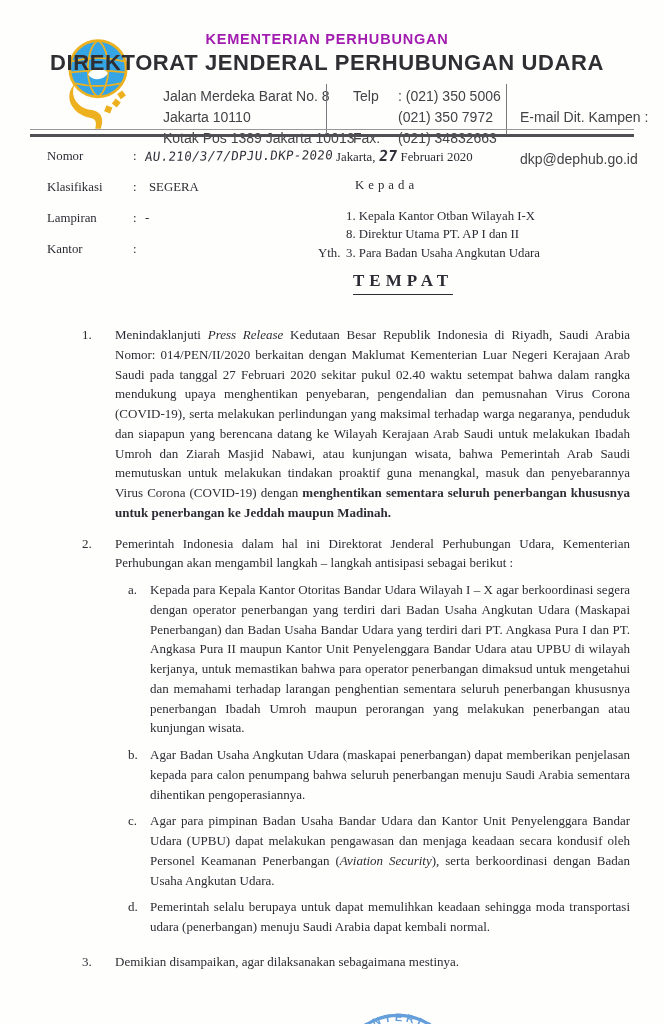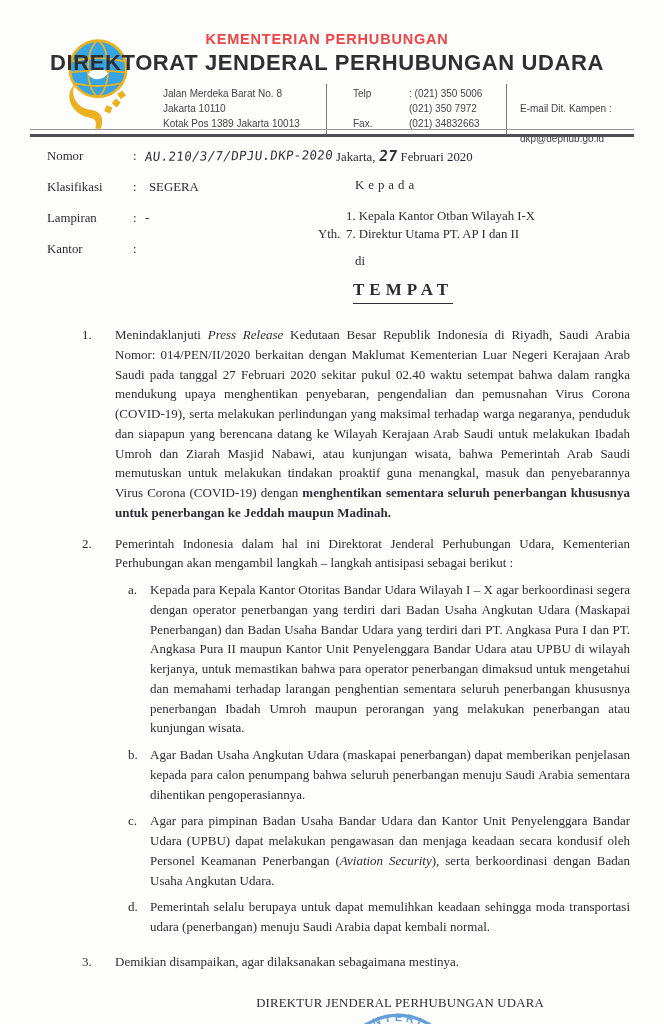--- a/index.html
+++ b/index.html
@@ -4,27 +4,27 @@
 <style>
   html,body{margin:0;padding:0;background:#e9e9e7;}
   .page{position:relative;width:664px;height:1024px;margin:0 auto;background:#fefefd;
         font-family:"Liberation Serif", serif;color:#2c2c34;overflow:hidden;}
 
   
   .letterhead{position:relative;height:142px;}
   .logo{position:absolute;left:48px;top:26px;width:100px;height:110px;}
   .t1{position:absolute;top:31px;left:0;right:10px;text-align:center;
       font-family:"Liberation Sans", sans-serif;font-weight:bold;font-size:14.5px;
-      letter-spacing:0.8px;color:#ef4444;}
+      letter-spacing:0.8px;color:#a21caf;}
   .t2{position:absolute;top:50px;left:0;right:10px;text-align:center;
       font-family:"Liberation Sans", sans-serif;font-weight:bold;font-size:22px;
       letter-spacing:0.6px;color:#2e2e33;}
-  .contact{font-family:"Liberation Sans", sans-serif;font-size:10px;line-height:1.5;color:#434347;}
+  .contact{font-family:"Liberation Sans", sans-serif;font-size:14px;line-height:1.5;color:#434347;}
   .addr{position:absolute;left:163px;top:86px;white-space:pre-line;}
-  .tel{position:absolute;left:353px;top:86px;display:grid;grid-template-columns:36px auto;column-gap:20px;}
+  .tel{position:absolute;left:353px;top:86px;display:grid;grid-template-columns:36px auto;column-gap:9px;}
   .email{position:absolute;left:520px;top:86px;white-space:pre-line;}
   .vl{position:absolute;top:84px;height:50px;width:0;border-left:1px solid #77777c;}
   .vl1{left:326px;} .vl2{left:506px;}
   .ruleA{position:absolute;left:30px;right:30px;top:129px;border-top:1.5px solid #97979b;}
   .ruleB{position:absolute;left:30px;right:30px;top:134px;border-top:3px solid #4f4f54;}
 
   
   .meta{position:relative;height:172px;font-size:12.8px;}
   .meta-left{position:absolute;left:47px;top:6px;display:grid;
              grid-template-columns:86px 12px 210px;row-gap:14px;line-height:1.34;}
@@ -128,24 +128,24 @@
       <div class="date-line">
         <span>Jakarta,</span>
         <span class="handwrite big">27</span>
         <span>Februari 2020</span>
       </div>
       <div class="kepada">Kepada</div>
       <div class="yth-row">
         <div class="yth-label">Yth.</div>
         <div class="yth-list">
           <div>1.  Kepala Kantor Otban Wilayah I-X</div>
-          <div>7.  Direktur Utama PT. AP I dan II</div>
+          <div>8.  Direktur Utama PT. AP I dan II</div>
+          <div>3.  Para Badan Usaha Angkutan Udara</div>
         </div>
       </div>
-      <div class="di">di</div>
       <div><span class="tempat">TEMPAT</span></div>
     </div>
   </div>
 
   <div class="bodytext">
 
     <div class="item">
       <div class="inum">1.</div>
       <div class="itext"><span>Menindaklanjuti </span><i>Press Release</i><span> Kedutaan Besar Republik Indonesia di Riyadh, Saudi Arabia Nomor: 014/PEN/II/2020 berkaitan dengan Maklumat Kementerian Luar Negeri Kerajaan Arab Saudi pada tanggal 27 Februari 2020 sekitar pukul 02.40 waktu setempat bahwa dalam rangka mendukung upaya menghentikan penyebaran, pengendalian dan pemusnahan Virus Corona (COVID-19), serta melakukan perlindungan yang maksimal terhadap warga negaranya, penduduk dan siapapun yang berencana datang ke Wilayah Kerajaan Arab Saudi untuk melakukan Ibadah Umroh dan Ziarah Masjid Nabawi, atau kunjungan wisata, bahwa Pemerintah Arab Saudi memutuskan untuk melakukan tindakan proaktif guna menangkal, masuk dan penyebarannya Virus Corona (COVID-19) dengan </span><b>menghentikan sementara seluruh penerbangan khususnya untuk penerbangan ke Jeddah maupun Madinah.</b></div>
     </div>
@@ -173,21 +173,20 @@
       </div>
     </div>
 
     <div class="item" style="margin-top:15px;">
       <div class="inum">3.</div>
       <div class="itext">Demikian disampaikan, agar dilaksanakan sebagaimana mestinya.</div>
     </div>
   </div>
 
   <div class="signoff">
-    <div class="sig-title">DIREKTUR JENDERAL PERHUBUNGAN UDARA</div>
 
     <svg class="stamp" viewBox="0 0 150 150">
       <g transform="rotate(-12 75 75)" stroke="#4a8fd6" fill="#4a8fd6" opacity="0.85" font-family="Liberation Sans, sans-serif">
         <circle cx="75" cy="75" r="61" fill="none" stroke-width="3.5"></circle>
         <path id="arcT" d="M20,75 A55,55 0 0 1 130,75" fill="none" stroke="none"></path>
         <path id="arcB" d="M27,75 A48,48 0 0 0 123,75" fill="none" stroke="none"></path>
         <text font-size="11.5" font-weight="bold" letter-spacing="3.5" stroke="none">
           <textPath href="#arcT" startOffset="50%" text-anchor="middle">KEMENTERIAN</textPath>
         </text>
         <text font-size="11.5" font-weight="bold" letter-spacing="3.5" stroke="none">

